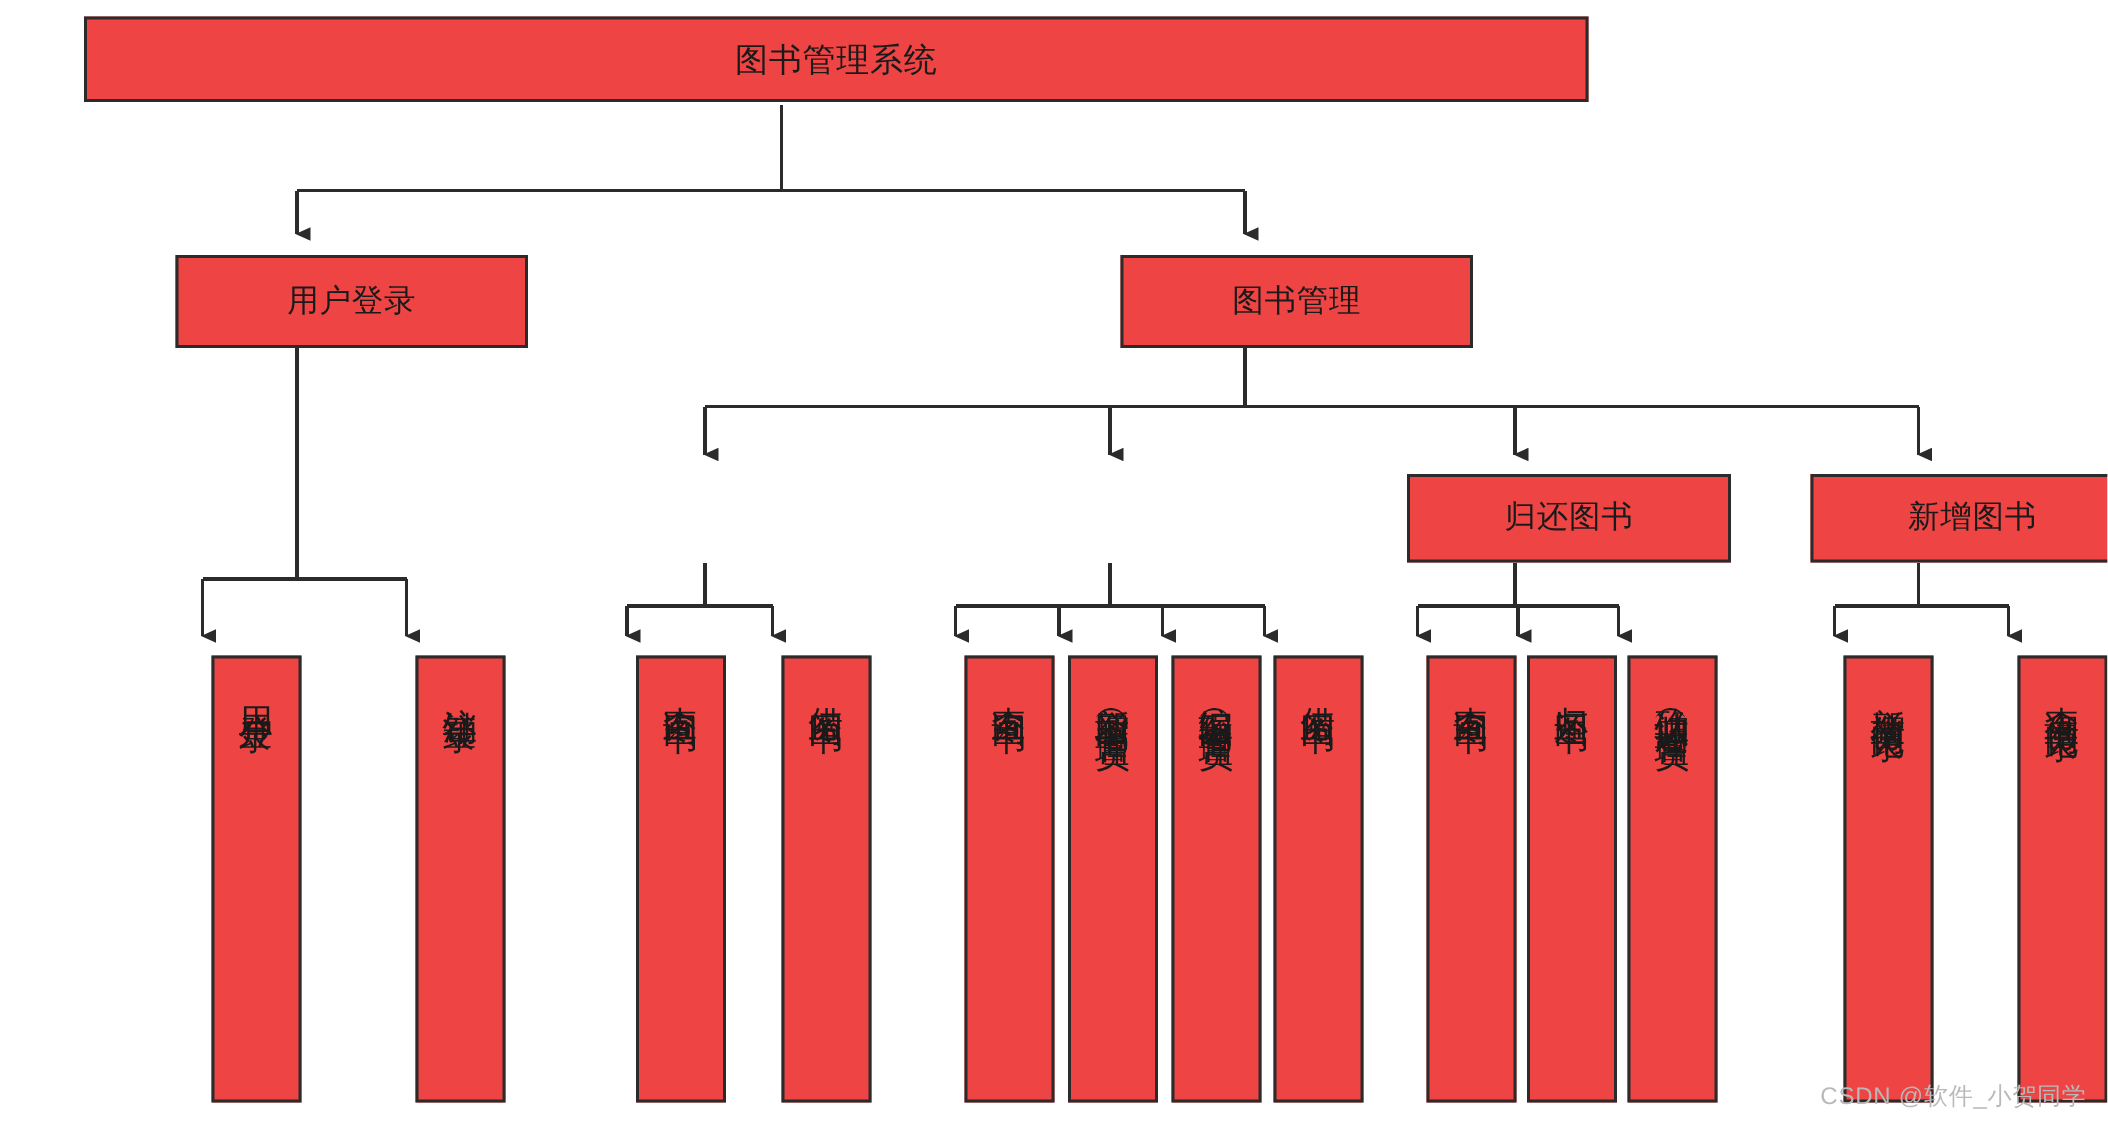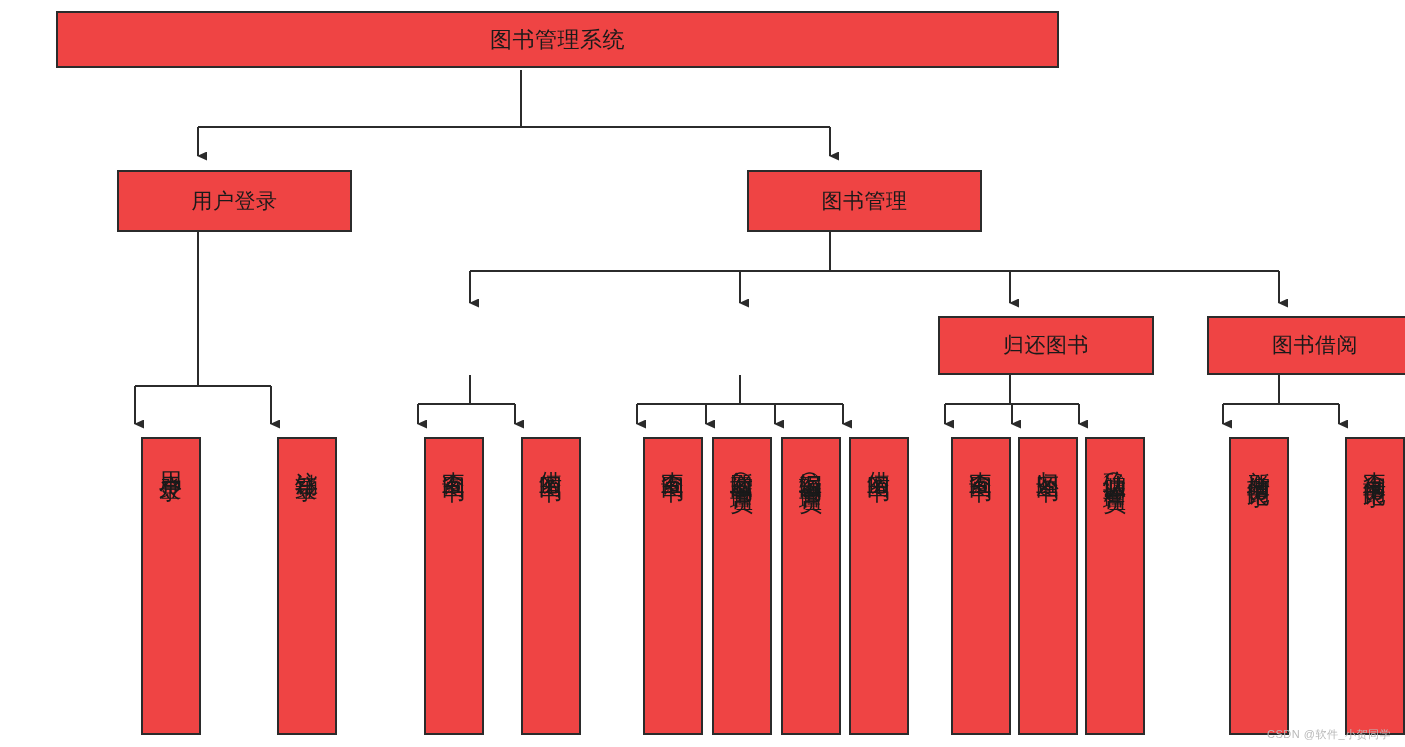--- a/index.html
+++ b/index.html
@@ -61,21 +61,21 @@
     text-orientation: upright;
     font-size: 23px;
     line-height: 1.05;
     letter-spacing: 3px;
     white-space: nowrap;
   }
   #watermark {
     position: absolute;
     right: 14px;
     bottom: 5px;
-    font-size: 11px;
+    font-size: 16px;
     color: #b9b9b9;
     letter-spacing: 0.5px;
     white-space: nowrap;
     z-index: 5;
     font-family: "Liberation Sans", "DejaVu Sans", sans-serif;
   }
 </style>
 </head>
 <body>
 
@@ -139,21 +139,21 @@
     <span class="node-label">用户登录</span>
   </div>
   <div class="node horiz level-2" style="left:711px; top:170px; width:235px; height:62px;">
     <span class="node-label">图书管理</span>
   </div>
 
   <div class="node horiz level-3" style="left:902px; top:316px; width:216px; height:59px;">
     <span class="node-label">归还图书</span>
   </div>
   <div class="node horiz level-3" style="left:1171px; top:316px; width:216px; height:59px;">
-    <span class="node-label">图书借阅</span>
+    <span class="node-label">新增图书</span>
   </div>
 
   <div class="node vert" style="left:105px; top:437px; width:60px; height:298px;">
     <span class="node-label">用户登录</span>
   </div>
   <div class="node vert" style="left:241px; top:437px; width:60px; height:298px;">
     <span class="node-label">注销登录</span>
   </div>
 
   <div class="node vert" style="left:388px; top:437px; width:60px; height:298px;">

